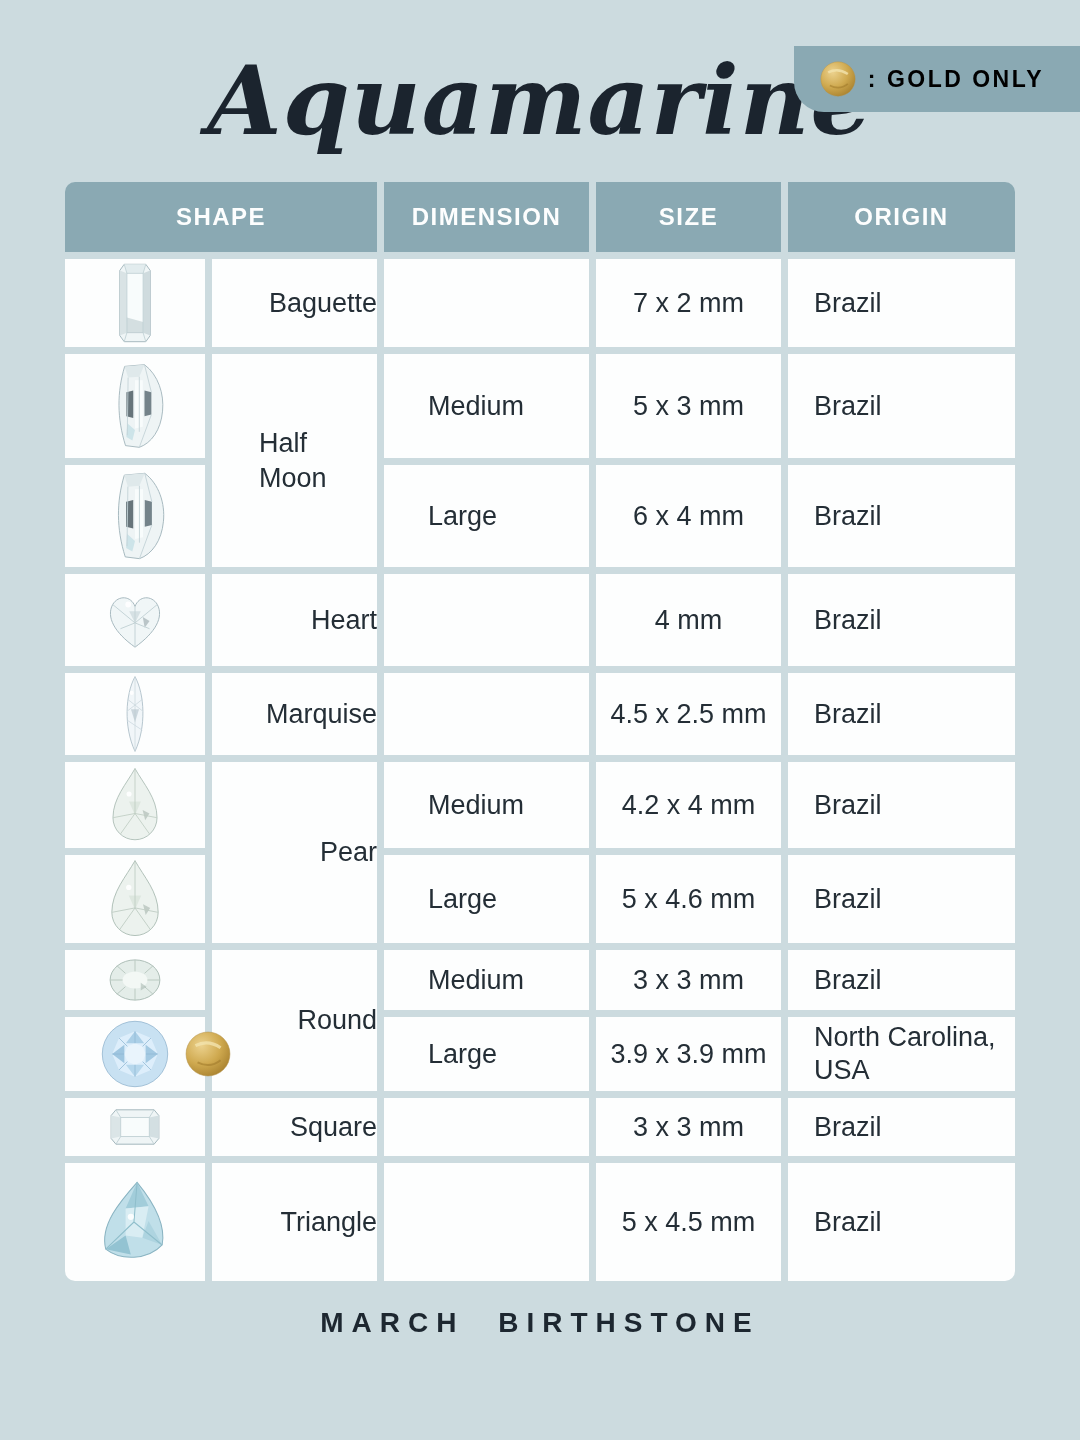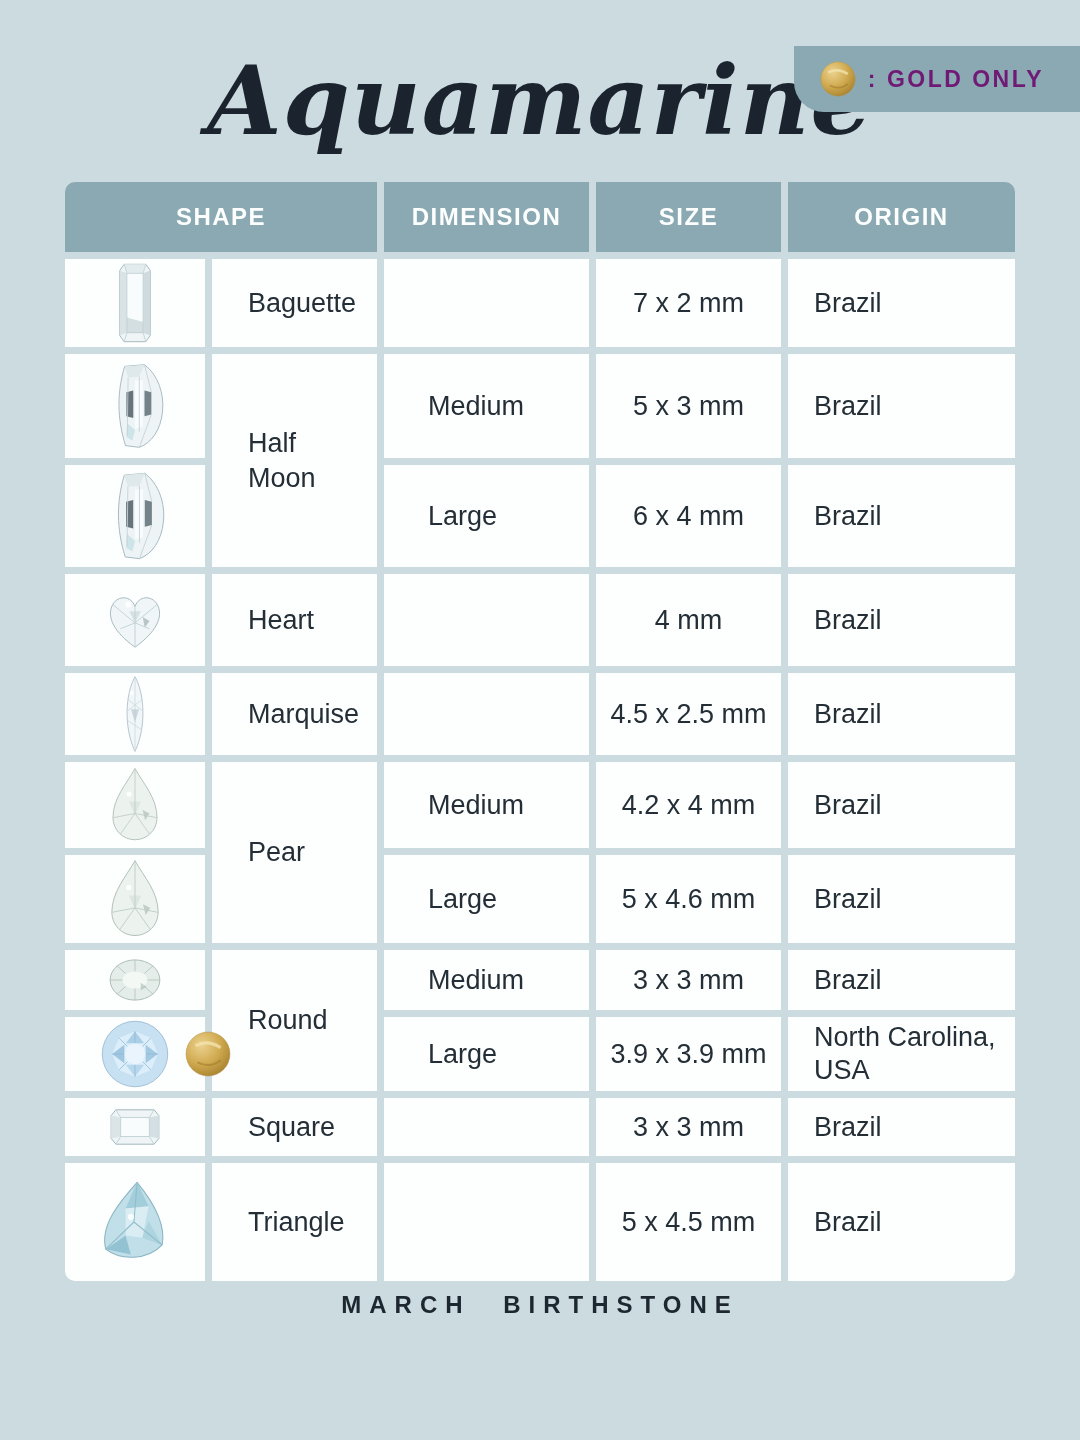--- a/index.html
+++ b/index.html
@@ -13,21 +13,21 @@
   }
   .page { position:relative; width:1080px; height:1440px; }
 
   
   .badge {
     position:absolute; top:0; right:0;
     height:66px; padding:0 36px 0 26px;
     background:#8aa9b3;
     border-bottom-left-radius:30px;
     display:flex; align-items:center; gap:12px;
-    color:#701a75; font-weight:bold; font-size:23px; letter-spacing:2.5px;
+    color:#000000; font-weight:bold; font-size:23px; letter-spacing:2.5px;
   }
   .badge svg { display:block; }
 
   
   .title {
     margin-top:46px;
     text-align:center;
     font-family:"DejaVu Serif", serif;
     font-style:italic; font-weight:bold;
     font-size:96px; letter-spacing:1px;
@@ -45,36 +45,36 @@
     overflow:hidden;
   }
   .th {
     background:#8aa9b3; color:#fdfefe;
     display:flex; align-items:center; justify-content:center;
     font-weight:bold; font-size:24px; letter-spacing:1.5px;
   }
   .th-shape { grid-column:1 / 3; }
   .td { background:#fdfefe; display:flex; align-items:center; font-size:27px; }
   .td-icon { justify-content:center; position:relative; }
-  .td-name { padding-left:36px; }
+  .td-name { padding-left:36px;justify-content:flex-end; }
   .td-name .wrap { display:block; max-width:118px; line-height:1.3; }
   .td-size { padding-left:44px; }
   .td-dim  { justify-content:center; text-align:center; }
   .td-origin { padding-left:26px; line-height:1.25; }
   .span2 { grid-row:span 2; }
   .gold-dot-overlay {
     position:absolute; right:-26px; top:50%;
     transform:translateY(-50%);
     width:46px; height:46px; z-index:3;
   }
 
   
   .footer {
-    margin-top:10px; text-align:center;
-    font-weight:bold; font-size:24px;
+    margin-top:26px; text-align:center;
+    font-weight:bold; font-size:28px;
     letter-spacing:8px; word-spacing:18px;
     color:#1d2730;
   }
 
   .sprite { position:absolute; width:0; height:0; overflow:hidden; }
 </style>
 </head>
 <body>
 
 <svg class="sprite" aria-hidden="true">

